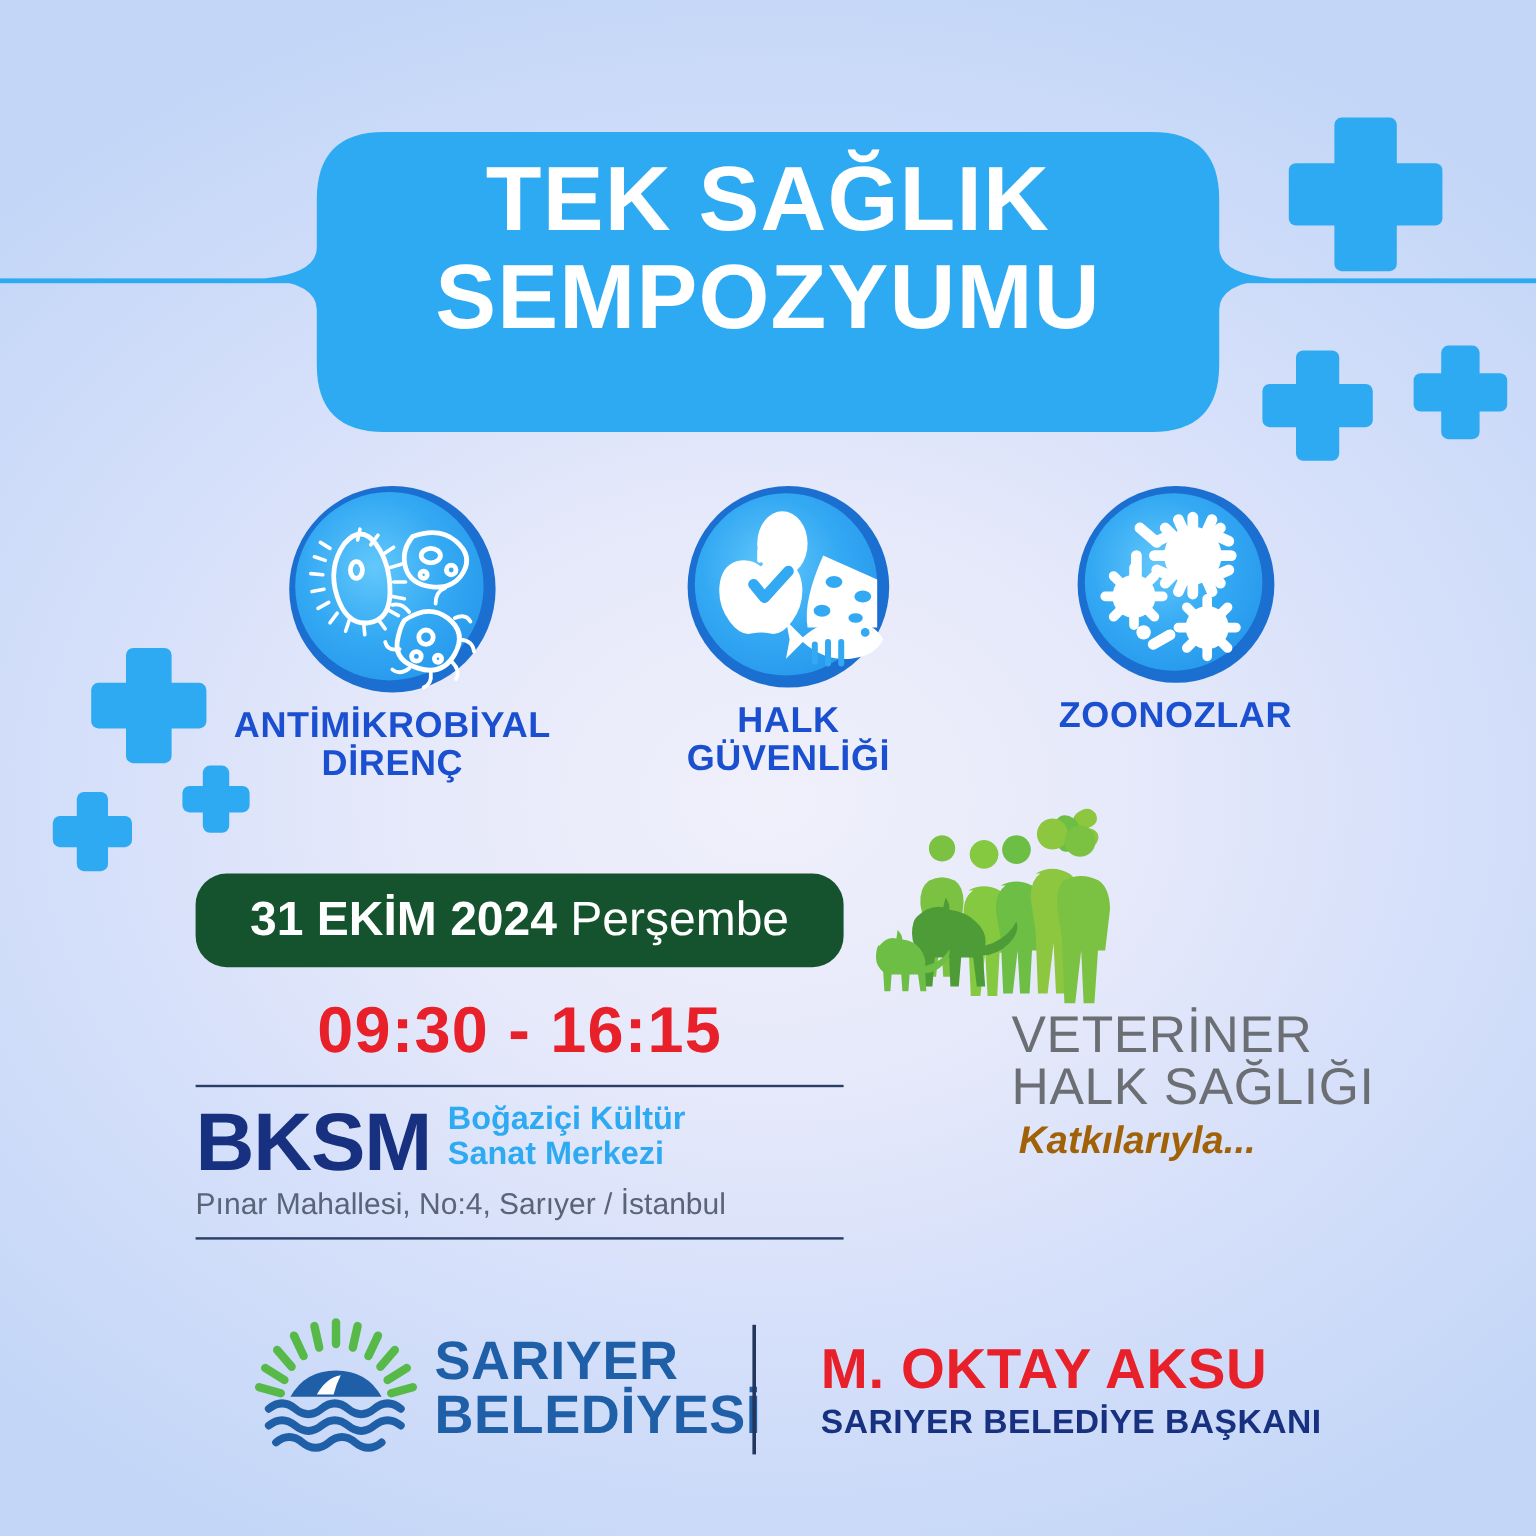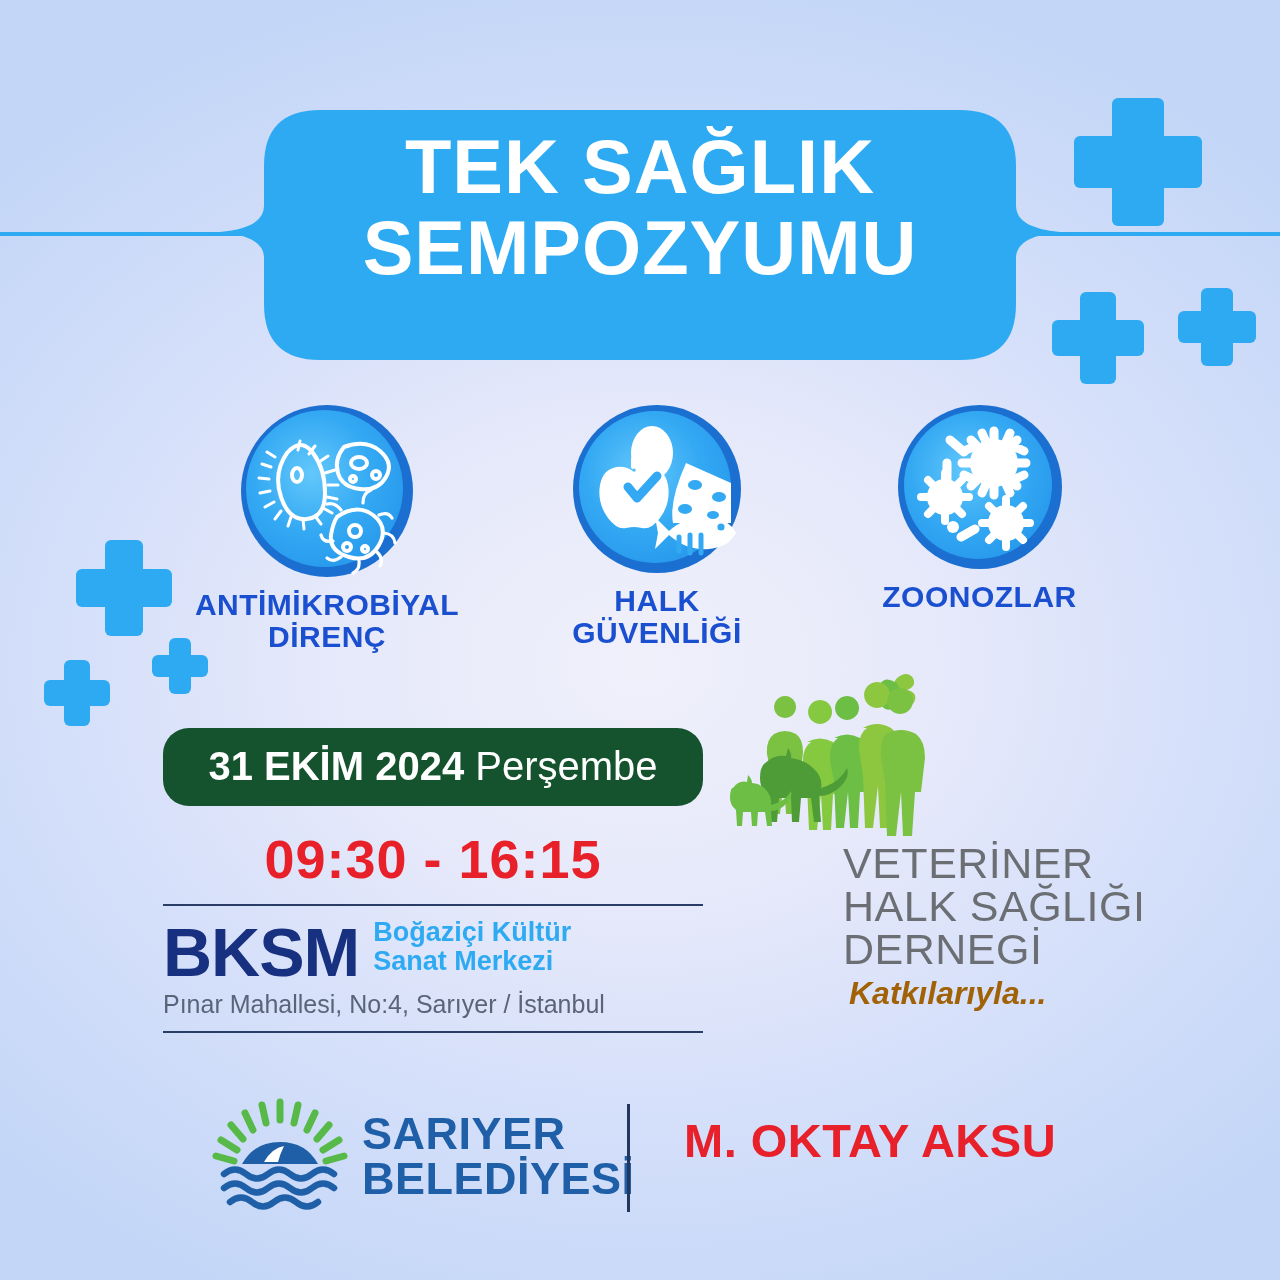--- a/index.html
+++ b/index.html
@@ -296,21 +296,20 @@
     </g>
     <g>
       <path fill="#6cbe45" d="M8 116 q6 -8 14 -6 l1 -7 q4 4 4 8 q10 1 15 8 q5 7 4 14
         l6 -2 q10 -4 14 -12 q2 7 -5 13 q-7 7 -15 7 l1 15 l-5 0 l-2 -14 l-7 0 l-1 14 l-5 0 l-1 -14
         l-8 0 l-1 14 l-5 0 l-1 -16 q-6 -5 -6 -12 q0 -7 2 -10 z"></path>
     </g>
   </svg>
   <div id="assoc-name">
     <div>VETERİNER</div>
     <div>HALK SAĞLIĞI</div>
-    <div>DERNEGİ</div>
   </div>
   <div id="assoc-tag">Katkılarıyla...</div>
 </div>
 
 <div id="footer">
   <div id="muni">
     <svg id="muni-mark" viewBox="0 0 136 116">
       <g stroke="#57b947" stroke-width="7" stroke-linecap="round">
         <path d="M68 4 v18"></path>
         <path d="M50 7 l4 18"></path>
@@ -335,14 +334,15 @@
     <div id="muni-text">
       <div id="muni-l1">SARIYER</div>
       <div id="muni-l2">BELEDİYESİ</div>
     </div>
   </div>
 
   <div id="divider"></div>
 
   <div id="mayor">
     <div id="mayor-name">M. OKTAY AKSU</div>
+    <div id="mayor-title">SARIYER BELEDİYE BAŞKANI</div>
   </div>
 </div>
 
 </body></html>

